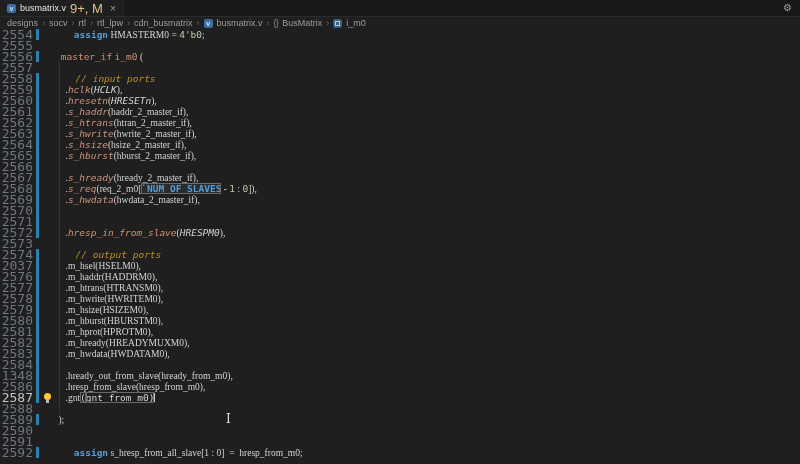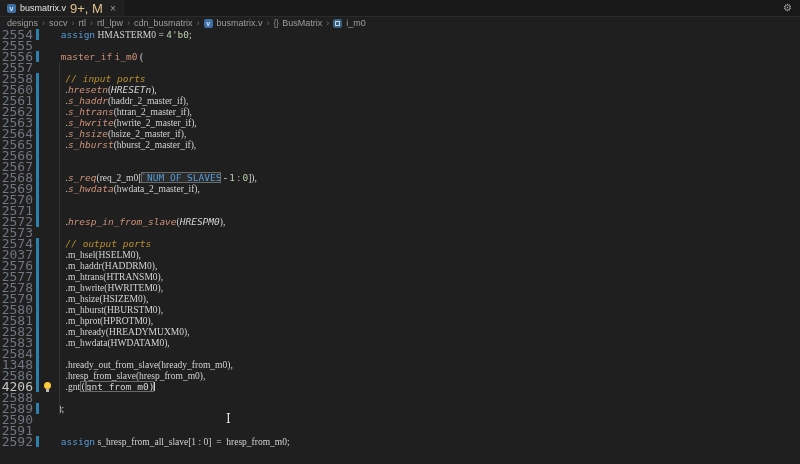--- a/index.html
+++ b/index.html
@@ -32,29 +32,29 @@
   .row{display:flex;height:11px;line-height:11px;}
   .ln{width:33px;text-align:right;color:#6e7681;font-size:13px;flex:none;}
   .ln.active{color:#c6c6c6;}
   .gitcol{width:7px;flex:none;position:relative;}
   .gitbar{position:absolute;left:3px;top:0;width:2.5px;height:11px;background:#2f81ad;}
   .glyphcol{width:16px;flex:none;position:relative;}
   .bulb{position:absolute;left:4px;top:1px;width:7px;height:7px;border-radius:50%;background:#ffc83d;cursor:pointer;}
   .bulb::after{content:"";position:absolute;left:2px;top:7px;width:3px;height:2.5px;background:#b9b9b9;}
   .code{white-space:pre;}
 
-  .s-k{color:#569cd6;font-weight:normal;}
+  .s-k{color:#569cd6;font-weight:bold;margin-left:13px;}
   .s-t{color:#ce9178;}
   .s-i{color:#ce9178;}
-  .s-c{color:#b8902d;font-style:italic;}
+  .s-c{color:#b8902d;font-style:italic;margin-left:10px;}
   .s-p{color:#ce9178;font-style:italic;}
   .s-a{color:#d4d4d4;font-style:italic;}
   .s-w{color:#d4d4d4;font-family:Liberation Serif, serif;}
   .s-n{color:#b5cea8;}
-  .s-d{color:#569cd6;outline:1px solid #6a6a6a;outline-offset:-1px;background:rgba(100,100,100,.18);}
+  .s-d{color:#569cd6;outline:1px solid #6a6a6a;outline-offset:-1px;background:rgba(100,100,100,.18);font-weight:bold;}
   .s-b{color:#d4d4d4;outline:1px solid #6a6a6a;outline-offset:-1px;}
 
   .caret{display:inline-block;width:1px;height:9px;background:#d0d0d0;vertical-align:-1px;}
   .indent-guide{position:absolute;left:59px;top:33px;width:1px;height:352px;background:#343434;}
   .ibeam{position:absolute;left:226px;top:384px;color:#e6e6e6;font-family:"DejaVu Serif",serif;
          font-size:12px;line-height:12px;text-shadow:0 0 1px #000;}
 </style>
 </head>
 <body>
 
@@ -124,20 +124,28 @@
         </div>
         <div class="row">
           <span class="ln">2558</span>
           <span class="gitcol">
             <span class="gitbar"></span>
           </span>
           <span class="glyphcol"></span>
           <span class="code"><span class="s-w">    </span><span class="s-c">// input ports</span></span>
         </div>
         <div class="row">
+          <span class="ln">2559</span>
+          <span class="gitcol">
+            <span class="gitbar"></span>
+          </span>
+          <span class="glyphcol"></span>
+          <span class="code"><span class="s-w">    .</span><span class="s-p">hclk</span><span class="s-w">(</span><span class="s-a">HCLK</span><span class="s-w">),</span></span>
+        </div>
+        <div class="row">
           <span class="ln">2560</span>
           <span class="gitcol">
             <span class="gitbar"></span>
           </span>
           <span class="glyphcol"></span>
           <span class="code"><span class="s-w">    .</span><span class="s-p">hresetn</span><span class="s-w">(</span><span class="s-a">HRESETn</span><span class="s-w">),</span></span>
         </div>
         <div class="row">
           <span class="ln">2561</span>
           <span class="gitcol">
@@ -184,20 +192,21 @@
             <span class="gitbar"></span>
           </span>
           <span class="glyphcol"></span>
         </div>
         <div class="row">
           <span class="ln">2567</span>
           <span class="gitcol">
             <span class="gitbar"></span>
           </span>
           <span class="glyphcol"></span>
+          <span class="code"><span class="s-w">    .</span><span class="s-p">s_hready</span><span class="s-w">(hready_2_master_if),</span></span>
         </div>
         <div class="row">
           <span class="ln">2568</span>
           <span class="gitcol">
             <span class="gitbar"></span>
           </span>
           <span class="glyphcol"></span>
           <span class="code"><span class="s-w">    .</span><span class="s-p">s_req</span><span class="s-w">(req_2_m0[</span><span class="s-d">`NUM_OF_SLAVES</span><span class="s-w"> - </span><span class="s-n">1</span><span class="s-w"> : </span><span class="s-n">0</span><span class="s-w">]),</span></span>
         </div>
         <div class="row">
@@ -335,21 +344,21 @@
         </div>
         <div class="row">
           <span class="ln">2586</span>
           <span class="gitcol">
             <span class="gitbar"></span>
           </span>
           <span class="glyphcol"></span>
           <span class="code"><span class="s-w">    .hresp_from_slave(hresp_from_m0),</span></span>
         </div>
         <div class="row">
-          <span class="ln active">4206</span>
+          <span class="ln active">2587</span>
           <span class="gitcol">
             <span class="gitbar"></span>
           </span>
           <span class="glyphcol">
             <span class="bulb"></span>
           </span>
           <span class="code"><span class="s-w">    .gnt</span><span class="s-b">(</span><span class="s-b">gnt_from_m0)</span><span class="caret"></span></span>
         </div>
         <div class="row">
           <span class="ln">2588</span>

